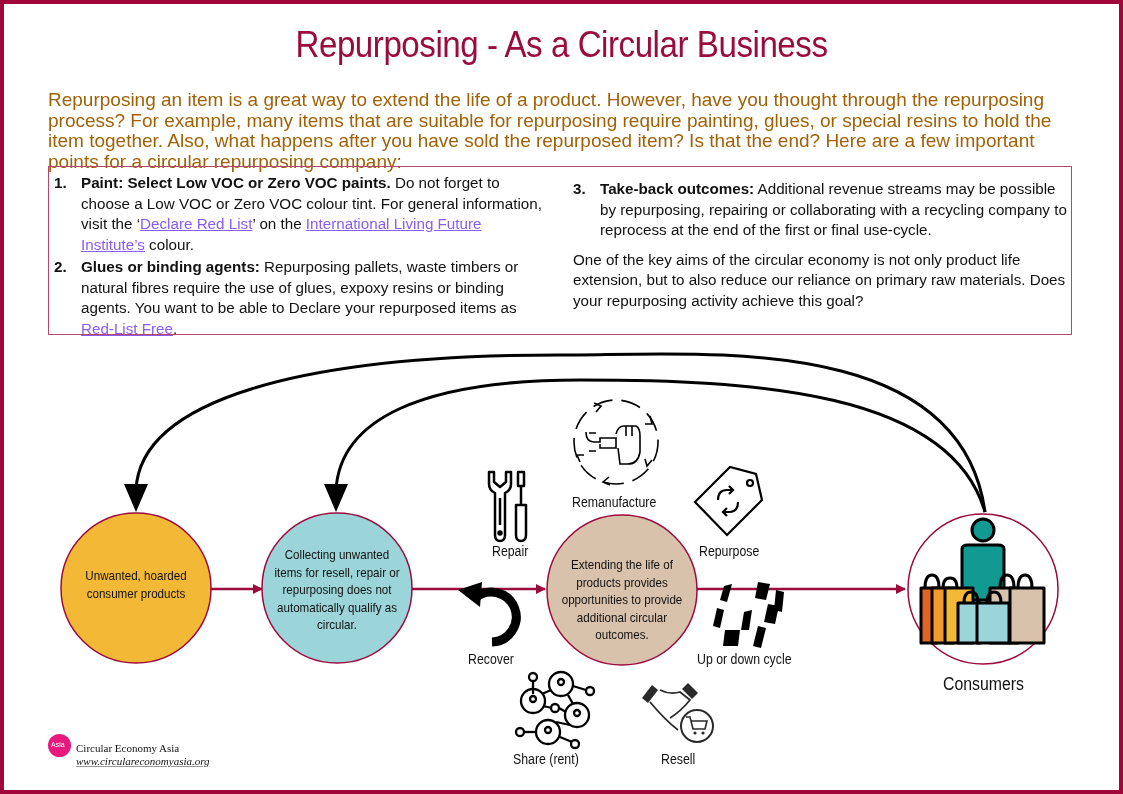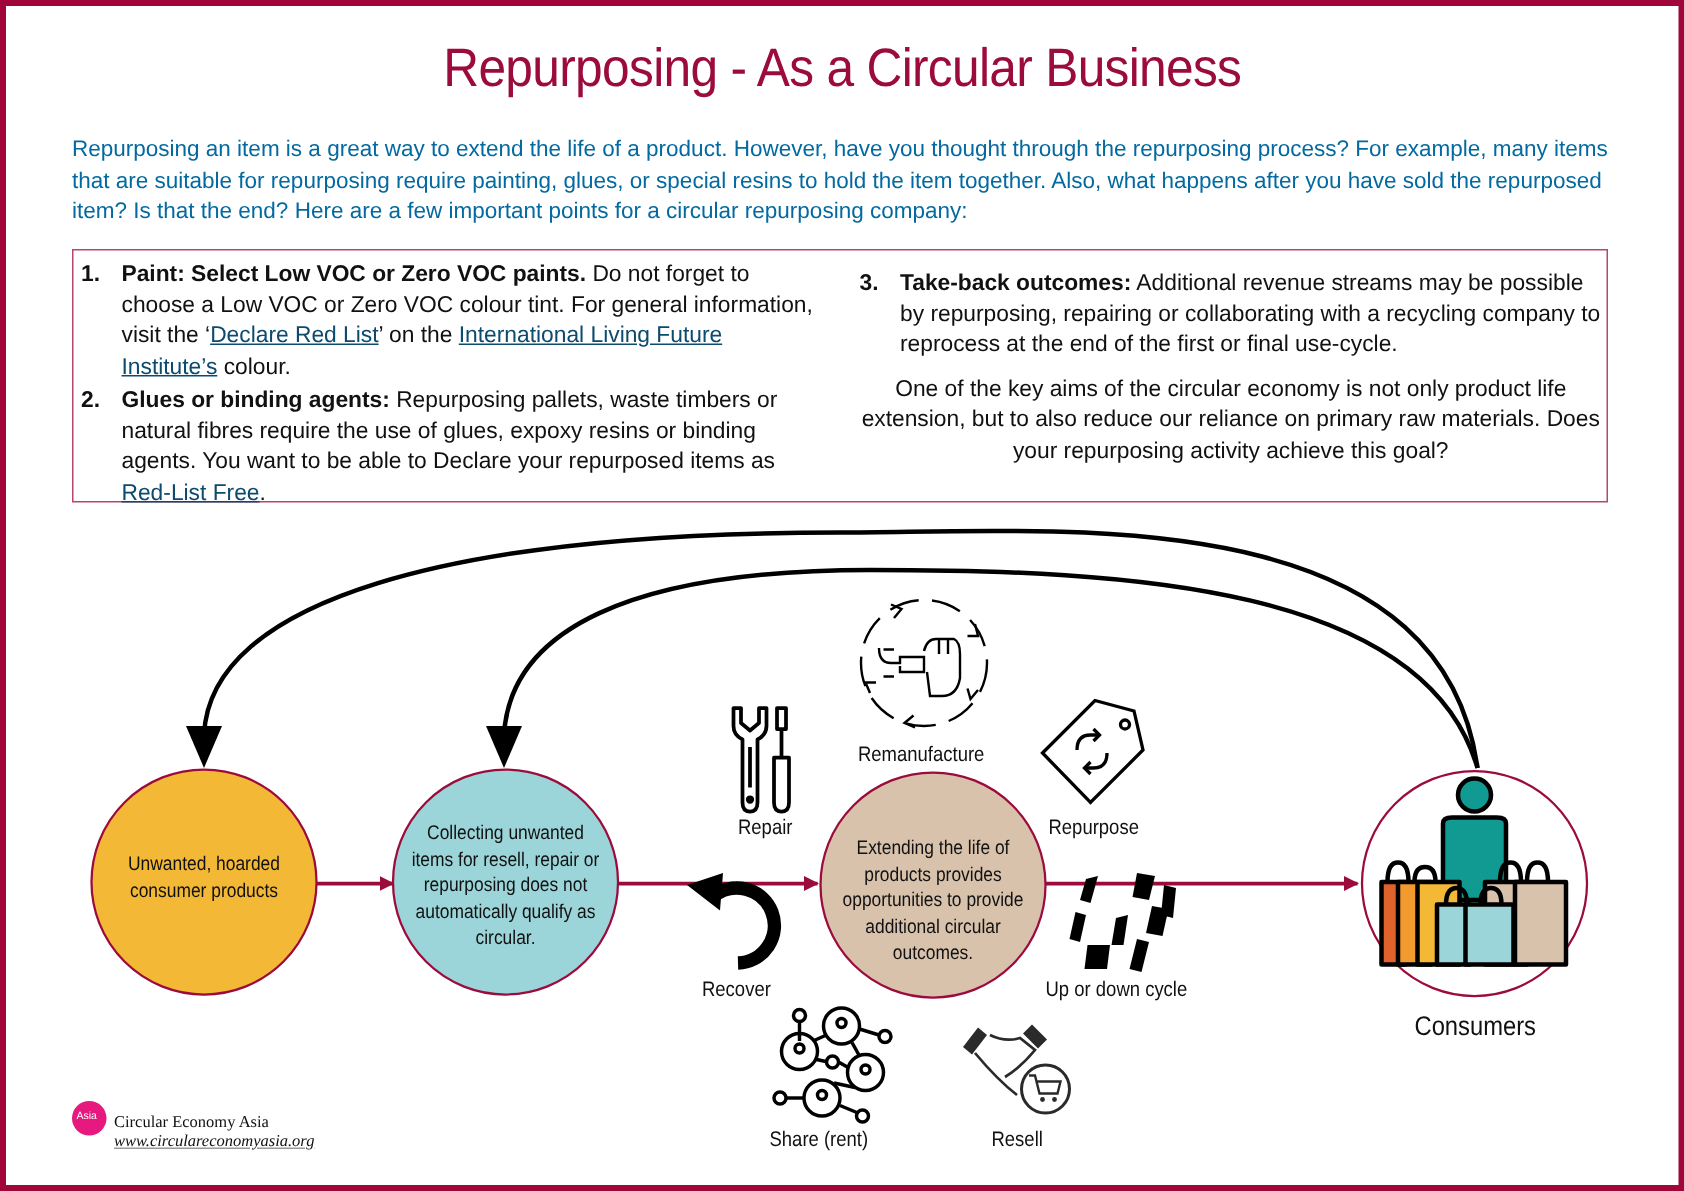--- a/index.html
+++ b/index.html
@@ -1,28 +1,28 @@
 <!DOCTYPE html>
 <html><head>
 <meta charset="utf-8">
 <style>
   html,body{margin:0;padding:0;background:#fff;}
   body{width:1123px;height:794px;position:relative;overflow:hidden;font-family:"Liberation Sans",sans-serif;color:#111;}
   .frame{position:absolute;left:0;top:0;width:1115px;height:786px;border:4px solid #a0063a;box-sizing:content-box;}
   .title{position:absolute;left:0;top:24px;width:1123px;text-align:center;font-family:"Liberation Sans",sans-serif;font-size:36px;color:#9b0b3c;letter-spacing:-0.5px;transform:scaleX(0.92);}
-  .intro{position:absolute;left:48px;top:90px;width:1040px;font-size:15px;line-height:20.5px;color:#0369a1;}
+  .intro{position:absolute;left:48px;top:90px;width:1040px;font-size:19px;line-height:20.5px;color:#a16207;}
   .box{position:absolute;left:48px;top:166px;width:1024px;height:169px;border:1px solid #b5476a;box-sizing:border-box;}
   .col{position:absolute;font-size:15.2px;line-height:20.5px;color:#111;}
   .col.left{left:5px;top:6px;width:490px;}
   .col.right{left:524px;top:12px;width:495px;}
   .item{position:relative;padding-left:27px;margin-bottom:2px;}
   .item .num{position:absolute;left:0;top:0;font-weight:bold;}
   .item b{font-weight:bold;}
-  a.lnk{color:#0c4a6e;}
-  .para{margin-top:9px;text-align:center;}
+  a.lnk{color:#8b5cf6;}
+  .para{margin-top:9px;}
   svg.diagram{position:absolute;left:0;top:340px;}
   .circ-text{position:absolute;text-align:center;font-size:13.2px;line-height:17.5px;color:#111;font-family:"Liberation Sans",sans-serif;transform:scaleX(0.88);}
   .label{position:absolute;font-size:14px;color:#111;white-space:nowrap;transform:scaleX(0.88);transform-origin:left top;}
   .consumers{position:absolute;left:943px;top:674px;font-size:18px;color:#111;transform:scaleX(0.88);transform-origin:left top;}
   .footer{position:absolute;left:48px;top:732px;}
   .logo{position:absolute;left:0;top:2px;width:23px;height:23px;border-radius:50%;background:#e6197f;}
   .logo span{position:absolute;left:3px;top:7px;font-size:7px;color:#fff;font-family:"Liberation Sans",sans-serif;}
   .org{position:absolute;left:28px;top:10px;font-family:"Liberation Serif",serif;font-size:11px;line-height:13px;white-space:nowrap;color:#111;}
   .org .url{text-decoration:underline;text-decoration-color:#999;font-style:italic;}
 </style>

